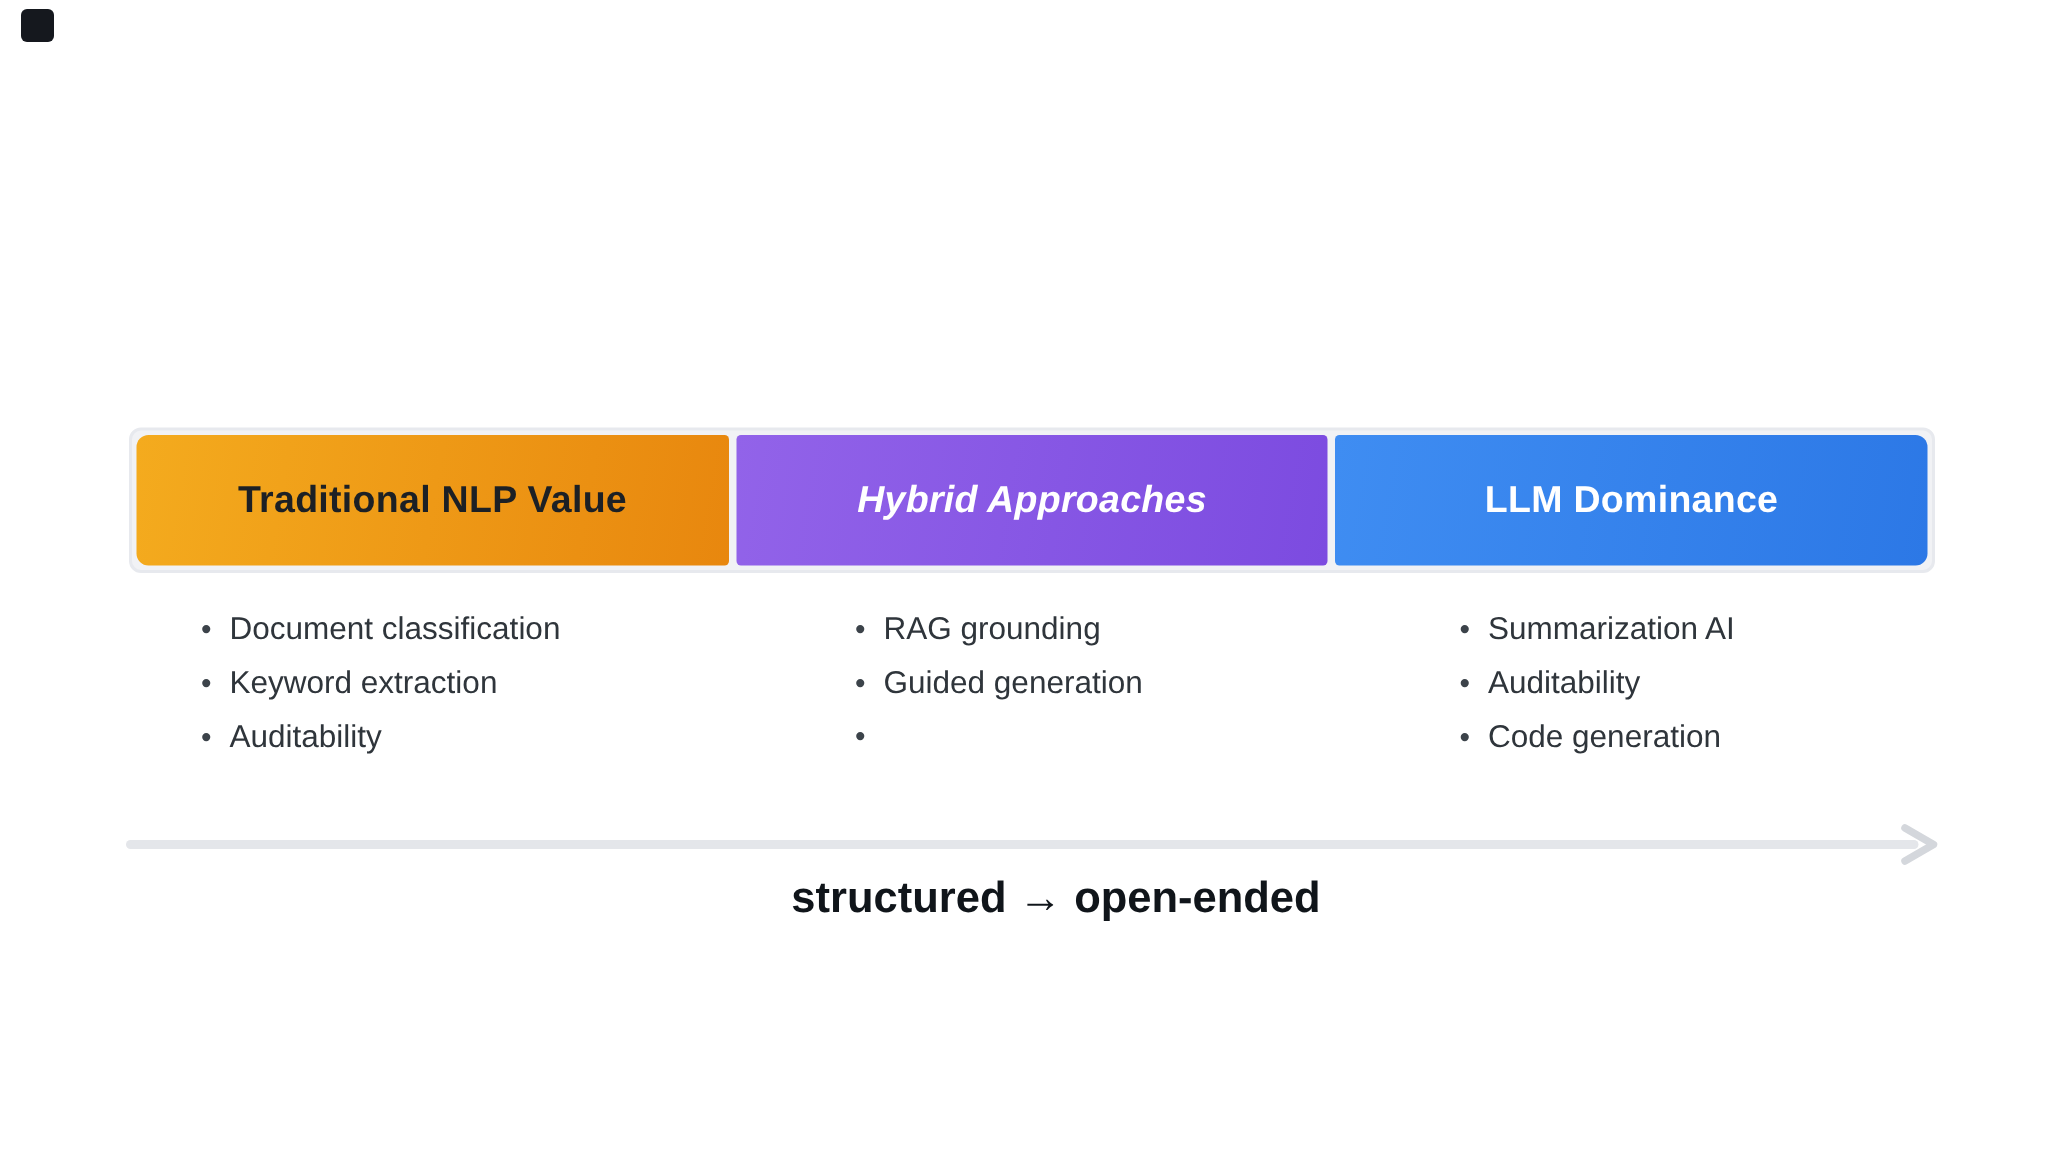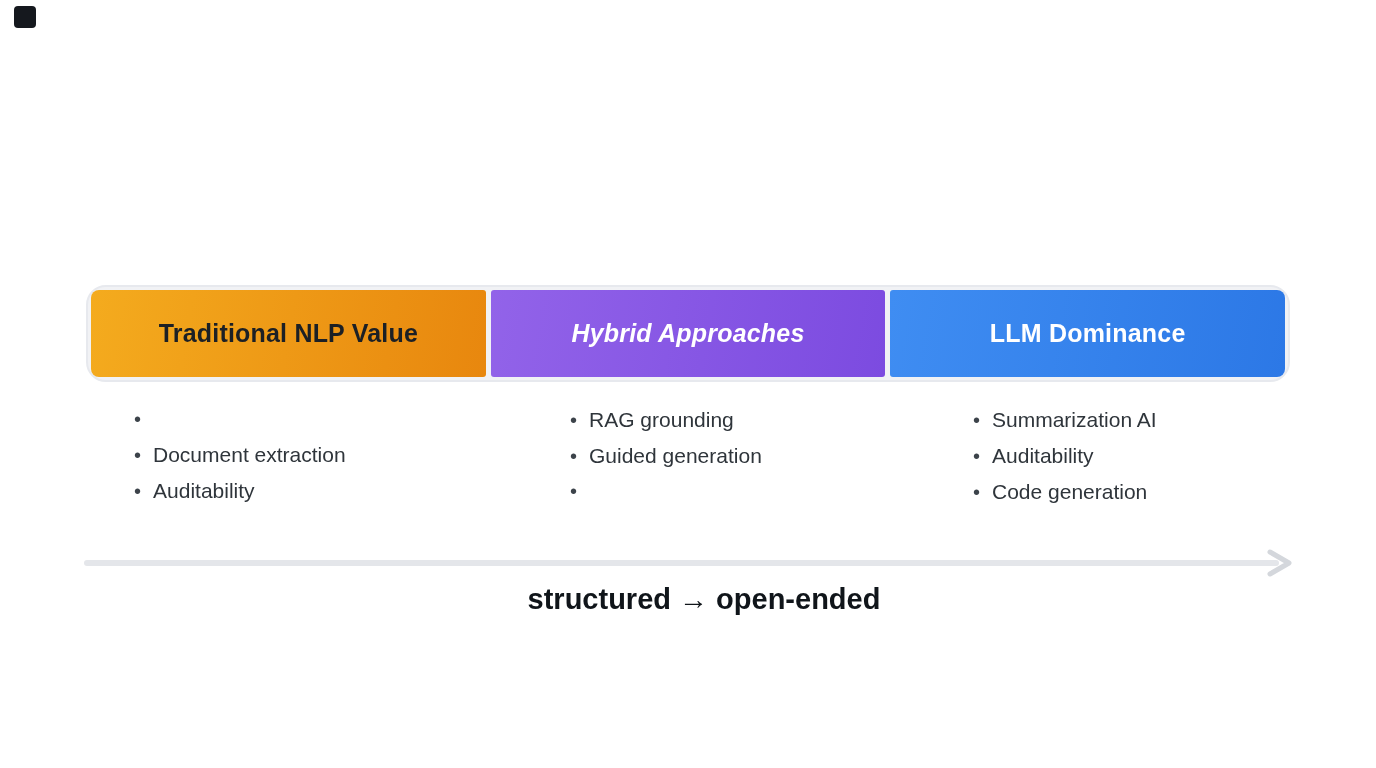--- a/index.html
+++ b/index.html
@@ -21,21 +21,21 @@
     width: 22px; height: 22px;
     background: #15181e;
     border-radius: 4px;
   }
   .header-strip {
     position: absolute;
     left: 86px; top: 285px;
     width: 1204px; height: 97px;
     background: #f1f2f5;
     border: 2px solid #e7e9ee;
-    border-radius: 20px;
+    border-radius: 8px;
     padding: 3px;
     display: flex;
     gap: 5px;
   }
   .header-cell {
     flex: 1 1 0;
     display: flex;
     align-items: center;
     justify-content: center;
     font-size: 25px;
@@ -95,24 +95,25 @@
       <span>Hybrid Approaches</span>
     </div>
     <div class="header-cell" style="background: linear-gradient(100deg, rgb(63, 141, 242), rgb(44, 120, 230)); color: rgb(255, 255, 255);">
       <span>LLM Dominance</span>
     </div>
   </div>
 
   <ul class="bullet-list" id="list-0">
     <li>
         <span class="dot">•</span>
+        <span>Document classification</span>
       </li>
     <li>
         <span class="dot">•</span>
-        <span>Document extraction</span>
+        <span>Keyword extraction</span>
       </li>
     <li>
         <span class="dot">•</span>
         <span>Auditability</span>
       </li>
   </ul>
 
   <ul class="bullet-list" id="list-1">
     <li>
         <span class="dot">•</span>

